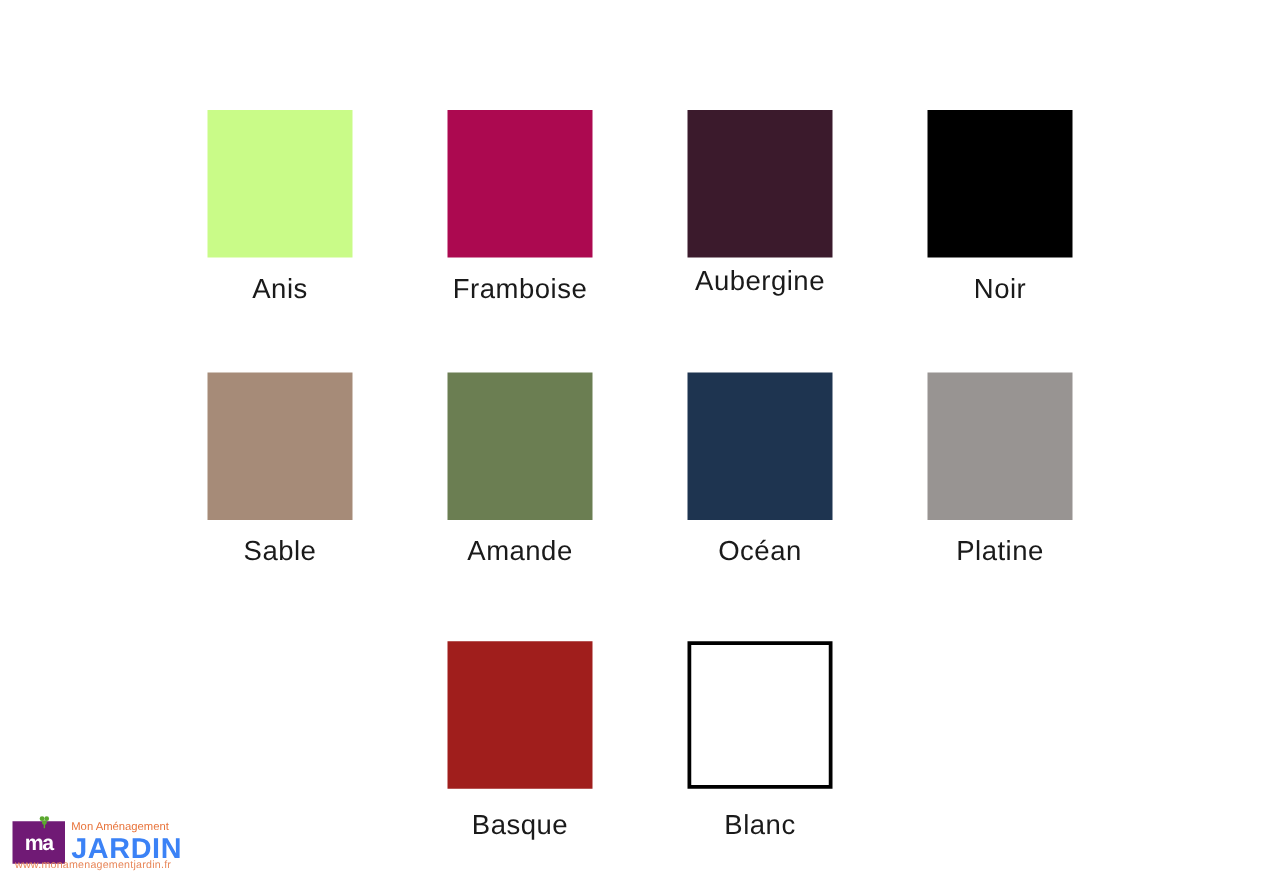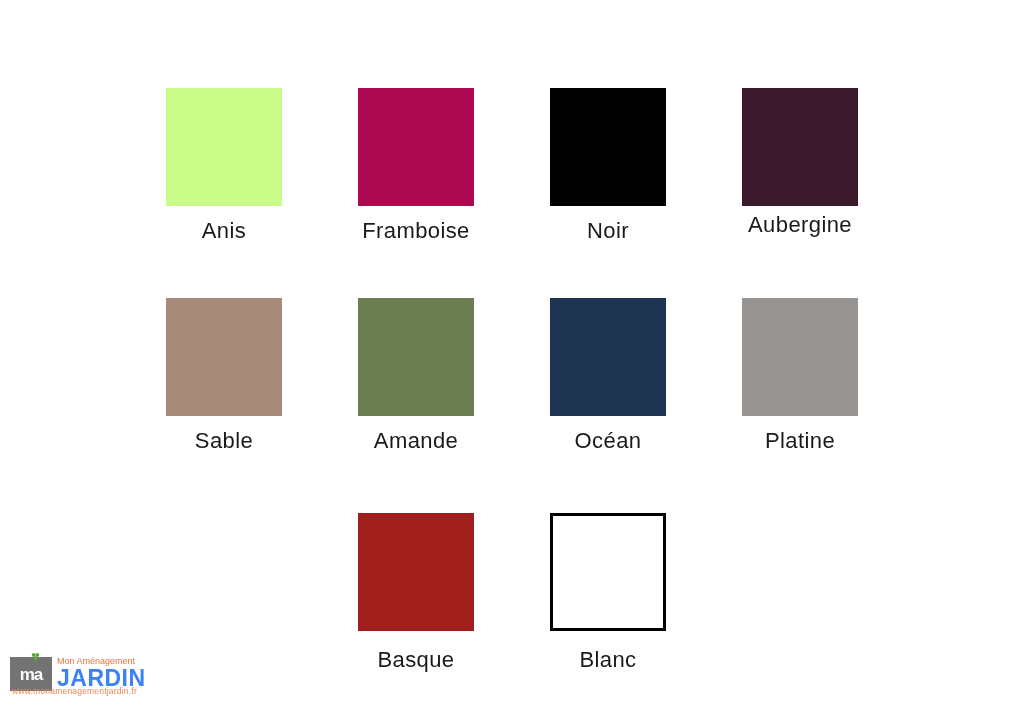--- a/index.html
+++ b/index.html
@@ -74,21 +74,21 @@
     left: 10px;
     top: 650px;
     width: 150px;
     height: 48px;
     display: flex;
     align-items: center;
   }
   #logo-mark {
     width: 42px;
     height: 34px;
-    background: #737373;
+    background: #701a75;
     display: flex;
     align-items: center;
     justify-content: center;
     flex: none;
     position: relative;
   }
   #logo-mark-text {
     color: #ffffff;
     font-size: 17px;
     font-weight: bold;
@@ -143,27 +143,27 @@
 
   <div class="swatch-row" id="swatch-row-1">
     <div class="swatch-cell">
       <div class="swatch-chip" style="background:#C9FB88"></div>
       <div class="swatch-label">Anis</div>
     </div>
     <div class="swatch-cell">
       <div class="swatch-chip" style="background:#AC0950"></div>
       <div class="swatch-label">Framboise</div>
     </div>
-    <div class="swatch-cell">
-      <div class="swatch-chip" style="background:#000000"></div>
-      <div class="swatch-label">Noir</div>
-    </div>
     <div class="swatch-cell raise-label">
       <div class="swatch-chip" style="background:#3B1A2C"></div>
       <div class="swatch-label">Aubergine</div>
+    </div>
+    <div class="swatch-cell">
+      <div class="swatch-chip" style="background:#000000"></div>
+      <div class="swatch-label">Noir</div>
     </div>
   </div>
 
   <div class="swatch-row" id="swatch-row-2">
     <div class="swatch-cell">
       <div class="swatch-chip" style="background:#A68B78"></div>
       <div class="swatch-label">Sable</div>
     </div>
     <div class="swatch-cell">
       <div class="swatch-chip" style="background:#6B7E52"></div>

